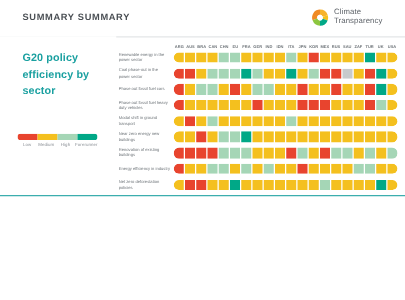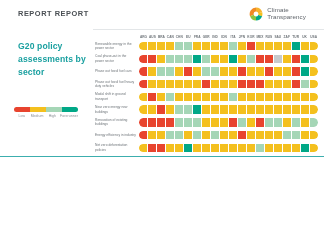--- a/index.html
+++ b/index.html
@@ -210,21 +210,21 @@
     background: #1aa0a0;
     opacity: 0.85;
   }
 </style>
 </head>
 <body>
 
 <div class="slide">
 
   <div class="header">
-    <div class="report-title">REPORT REPORT</div>
+    <div class="report-title">SUMMARY SUMMARY</div>
 
     <div class="logo">
       <div class="logo-mark">
         <svg viewBox="0 0 32 32" width="16" height="16" aria-hidden="true">
           <path d="M16 3 A13 13 0 0 1 28.5 12.5 L20.5 14.6 A5 5 0 0 0 16 11 Z" fill="#f7b32b"></path>
           <path d="M28.5 12.5 A13 13 0 0 1 28.2 20.6 L20.4 17.9 A5 5 0 0 0 20.5 14.6 Z" fill="#f4c01e"></path>
           <path d="M16 3 A13 13 0 0 0 4.1 20.4 L11.6 17.5 A5 5 0 0 1 16 11 Z" fill="#f08a24"></path>
           <path d="M4.1 20.4 A13 13 0 0 0 16 29 L16 21 A5 5 0 0 1 11.6 17.5 Z" fill="#8dc63f"></path>
           <path d="M16 29 A13 13 0 0 0 28.2 20.6 L20.4 17.9 A5 5 0 0 1 16 21 Z" fill="#00a887"></path>
           <circle cx="16" cy="16" r="4.2" fill="#ffffff"></circle>
@@ -233,21 +233,21 @@
       <div class="logo-text">
         <span class="logo-line">Climate</span>
         <span class="logo-line">Transparency</span>
       </div>
     </div>
 
     <div class="header-rule"></div>
   </div>
 
   <div class="left-panel">
-    <div class="panel-heading">G20 policy assessments by sector</div>
+    <div class="panel-heading">G20 policy efficiency by sector</div>
 
     <div class="legend">
       <div class="legend-swatches">
           <div class="legend-swatch" style="background: rgb(232, 68, 46);"></div>
           <div class="legend-swatch" style="background: rgb(244, 192, 30);"></div>
           <div class="legend-swatch" style="background: rgb(165, 214, 182);"></div>
           <div class="legend-swatch" style="background: rgb(0, 168, 135);"></div>
         </div>
       <div class="legend-labels">
           <div class="legend-label">Low</div>

